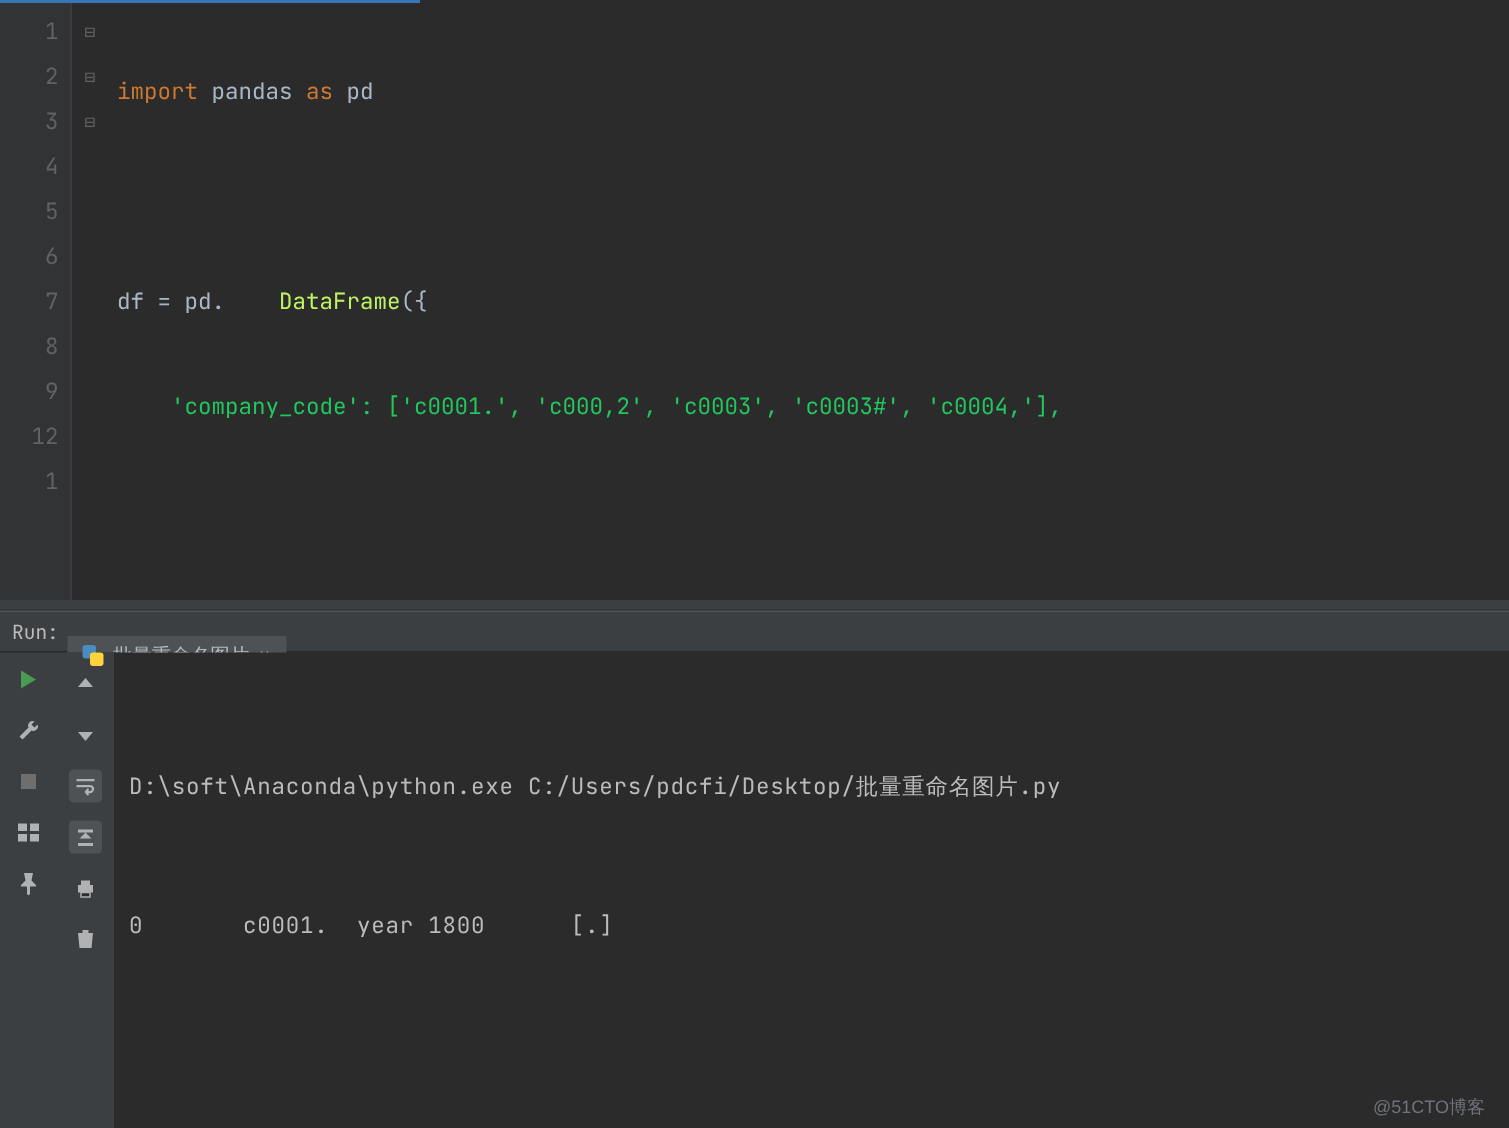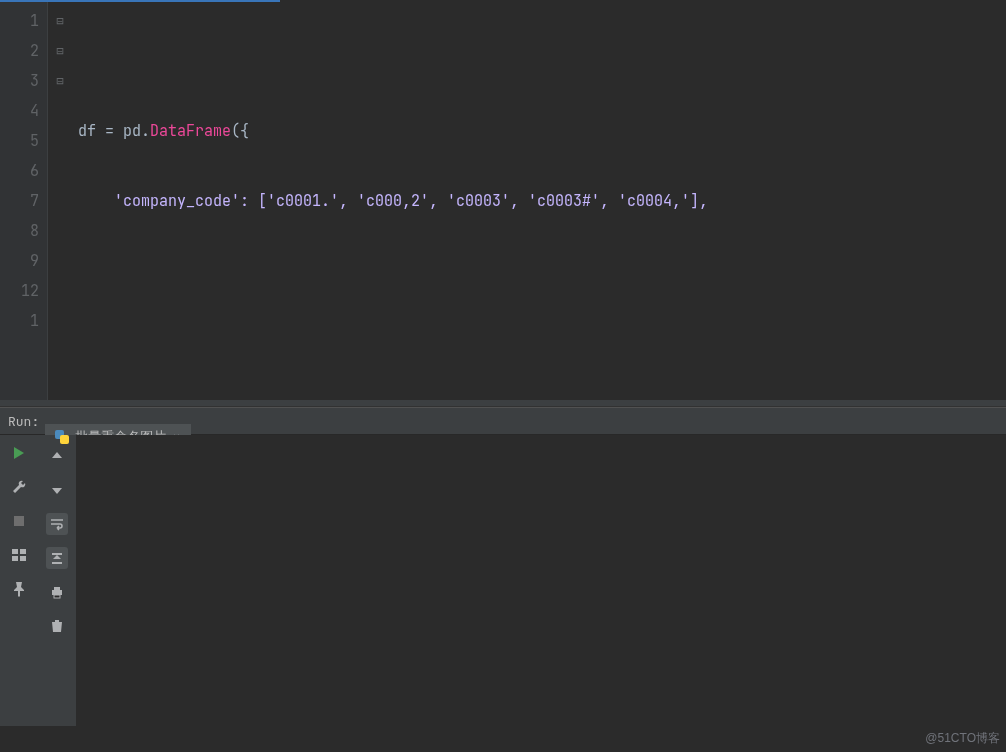--- a/index.html
+++ b/index.html
@@ -40,22 +40,22 @@
   .foldcol div { line-height:30px; text-align:center; }
   .code {
     flex:1;
     padding:6px 0 0 6px;
     white-space:pre;
     overflow:hidden;
     position:relative;
   }
   .code .line { line-height:30px; height:30px; }
   .kw { color:#cc7832; }
-  .fn { color:#ec4899; }
-  .str { color:#c4b5fd; }
+  .fn { color:#bef264;margin-left:36px; }
+  .str { color:#22c55e; }
   .tab-underline {
     position:absolute;
     top:0; left:0;
     width:280px;
     height:2px;
     background:#3975b9;
   }
   
   .divider { height:7px; background:#3c3f41; border-bottom:1px solid #323232; }
   
@@ -139,21 +139,21 @@
     padding:12px 0 0 10px;
     color:#bbbbbb;
     white-space:pre;
     font-size:15px;
     line-height:31px;
     letter-spacing:0.5px;
     overflow:hidden;
   }
   .watermark {
     position:absolute;
-    right:6px; bottom:5px;
+    right:16px; bottom:5px;
     font-size:12px;
     color:#70737a;
     font-family:sans-serif;
   }
 </style>
 </head>
 <body>
 
 <div class="editor">
   <div class="tab-underline"></div>
@@ -177,20 +177,21 @@
     <div>⊟</div>
     <div></div>
     <div></div>
     <div>⊟</div>
     <div></div>
     <div></div>
     <div></div>
     <div></div>
   </div>
   <div class="code">
+    <div class="line"><span class="kw">import</span><span> pandas </span><span class="kw">as</span><span> pd</span></div>
     <div class="line"></div>
     <div class="line"><span>df = pd.</span><span class="fn">DataFrame</span><span>({</span></div>
     <div class="line"><span>    </span><span class="str">'company_code'</span><span class="str">: ['c0001.', 'c000,2', 'c0003', 'c0003#', 'c0004,'],</span></div>
     <div class="line"></div>
     
     
     
     
     
   </div>
@@ -256,20 +257,22 @@
             <rect x="5" y="11" width="6" height="3" fill="#2b2b2b" stroke="#afb1b3"></rect>
           </svg>
         </div>
       <div class="ic">
           <svg width="16" height="16" viewBox="0 0 16 16" fill="#afb1b3">
             <path d="M3 4h10l-1 10H4zM6 2h4v2H6z"></path>
           </svg>
         </div>
     </div>
     <div class="console">
+      <div>D:\soft\Anaconda\python.exe C:/Users/pdcfi/Desktop/批量重命名图片.py</div>
+      <div>0       c0001.  year 1800      [.]</div>
       
       
       
       
       <div></div>
       
     </div>
   </div>
 </div>
 

